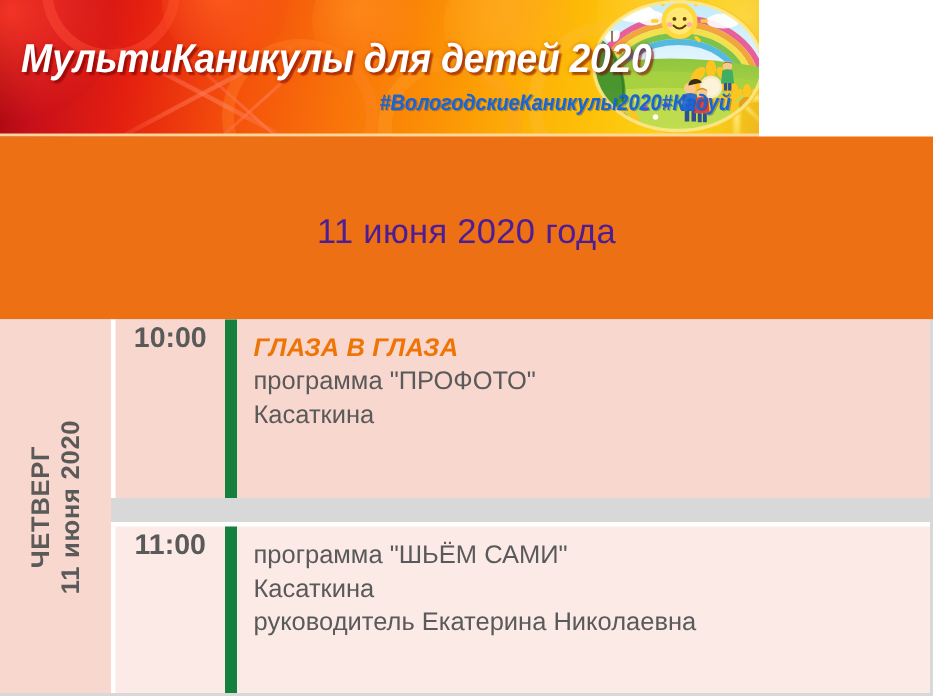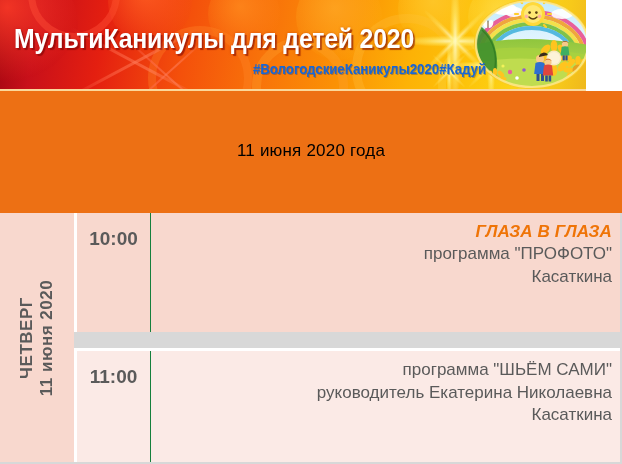--- a/index.html
+++ b/index.html
@@ -16,35 +16,36 @@
     position: relative;
     width: 622px;
     height: 464px;
     overflow: hidden;
     background: #ffffff;
   }
 
   
   .banner {
     position: relative;
-    width: 586px;
+    width: 506px;
     height: 91px;
     overflow: hidden;
     background: linear-gradient(100deg,
         #9e0510 0%,
         #c8101a 7%,
         #e41f10 18%,
         #f4500b 32%,
         #f8720a 45%,
         #fb9105 58%,
         #fdb206 70%,
         #fdc40a 80%,
         #fcd417 88%,
         #f7c91a 95%,
         #efb81c 100%);
+    font-style: italic;
   }
   .banner-sep {
     position: absolute;
     left: 0; bottom: 0;
     width: 622px; height: 2px;
     background: #fbd89a;
   }
 
   
   .bokeh { position: absolute; border-radius: 50%; pointer-events: none; }
@@ -122,22 +123,22 @@
     width: 622px;
     height: 122px;
     background: #ed7014;
     overflow: hidden;
   }
   .date-text {
     position: absolute;
     left: 0; right: 0;
     top: 50px;
     text-align: center;
-    color: #000000;
-    font-size: 17px;
+    color: #4c1d95;
+    font-size: 23px;
     font-weight: normal;
     letter-spacing: .2px;
   }
 
   
   .schedule {
     position: relative;
     width: 622px;
     height: 251px;
     background: #d8d8d8;
@@ -173,32 +174,31 @@
   .row-a { height: 129px; background: #f8d8ce; }
   .row-b { height: 120px; background: #fbeae6; margin-top: 16px; }
   .row + .row { border-top: 3px solid #ffffff; }
 
   .cell-time {
     flex: 0 0 76px;
     border-left: 3px solid #ffffff;
     display: flex;
     align-items: flex-start;
     justify-content: center;
-    padding-top: 15px;
+    padding-top: 2px;
     box-sizing: border-box;
     color: #5a5a5a;
     font-size: 19px;
     font-weight: bold;
   }
   .cell-desc {
     flex: 1 1 auto;
-    border-left: 1px solid #15803d;
+    border-left: 8px solid #15803d;
     padding: 8px 8px 12px 11px;
     box-sizing: border-box;
-    text-align: right;
   }
   .ev-title {
     color: #ef7407;
     font-size: 17px;
     font-weight: bold;
     font-style: italic;
     line-height: 1.25;
     margin-bottom: 1px;
     letter-spacing: .1px;
   }
@@ -403,22 +403,22 @@
             <div class="ev-title">ГЛАЗА В ГЛАЗА</div>
             <div class="ev-line">программа "ПРОФОТО"</div>
             <div class="ev-line">Касаткина</div>
           </div>
         </div>
 
         <div class="row row-b">
           <div class="cell-time">11:00</div>
           <div class="cell-desc">
             <div class="ev-line">программа "ШЬЁМ САМИ"</div>
+            <div class="ev-line">Касаткина</div>
             <div class="ev-line">руководитель Екатерина Николаевна</div>
-            <div class="ev-line">Касаткина</div>
           </div>
         </div>
 
       </div>
     </div>
   </div>
 
 </div>
 
 </body></html>

